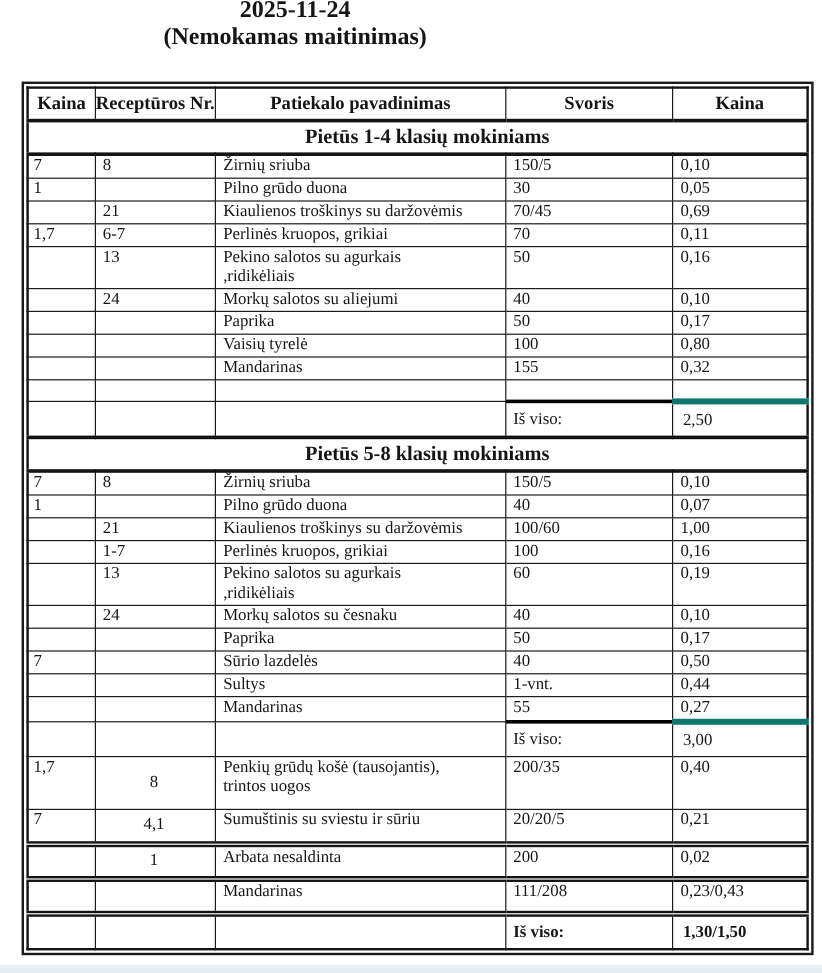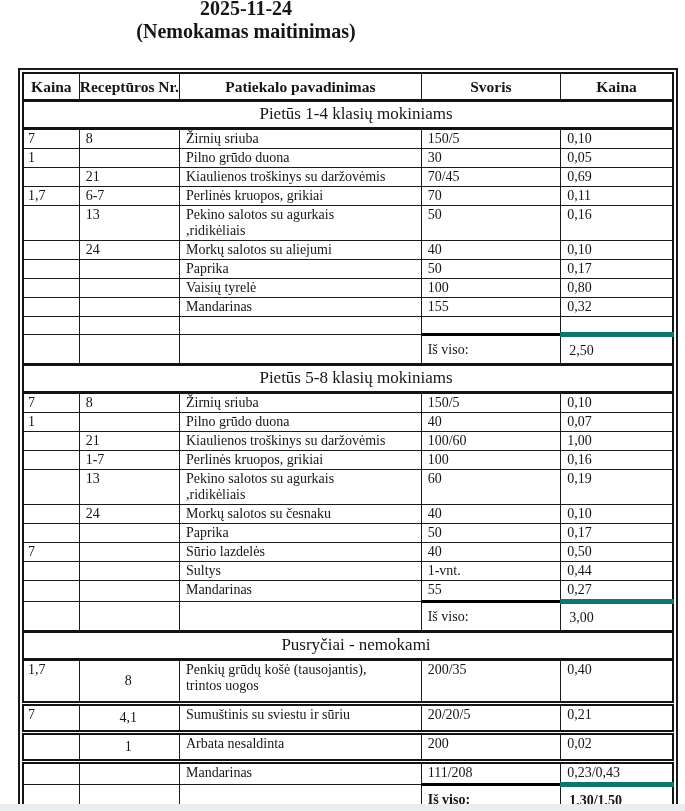--- a/index.html
+++ b/index.html
@@ -25,21 +25,21 @@
     font-weight:bold; font-size:15.5px; text-align:center;
     padding:3px 0; line-height:19px; border-bottom:3px solid #141414;
     vertical-align:middle;
   }
   td {
     font-size:14px; line-height:16px; vertical-align:top;
     padding:1px 2px 1px 6px;
   }
   td.col-kcal { padding-left:4px; }
   tr.section-title td {
-    font-size:17px; font-weight:normal; text-align:center;
+    font-size:17px; font-weight:bold; text-align:center;
     border-top:3px solid #141414; border-bottom:3px solid #141414;
     padding:2px 0 3px 16px; line-height:20px;
   }
   tr.data-row { height:18px; }
   tr.two-line { height:34px; }
   tr.total-row td { height:23px; vertical-align:middle; padding-top:2px; }
   td.total-spacer { }
   td.total-label {
     text-align:left; padding-right:8px; border-top:3px solid #000000;
   }
@@ -245,23 +245,20 @@
         </tr>
         <tr class="total-row">
           <td class="total-spacer col-kcal"></td>
           <td class="total-spacer col-nr"></td>
           <td class="total-spacer col-dish"></td>
           <td class="total-label">Iš viso:</td>
           <td class="total-value">3,00</td>
         </tr>
       </tbody>
       <tbody data-section="2">
-        <tr class="section-title">
-          <td colspan="5">Pusryčiai - nemokami</td>
-        </tr>
         <tr class="data-row two-line">
           <td class="col-kcal">1,7</td>
           <td class="col-nr">8</td>
           <td class="col-dish">Penkių grūdų košė (tausojantis),<br>trintos uogos</td>
           <td class="col-weight">200/35</td>
           <td class="col-price">0,40</td>
         </tr>
         <tr class="data-row">
           <td class="col-kcal">7</td>
           <td class="col-nr">4,1</td>

